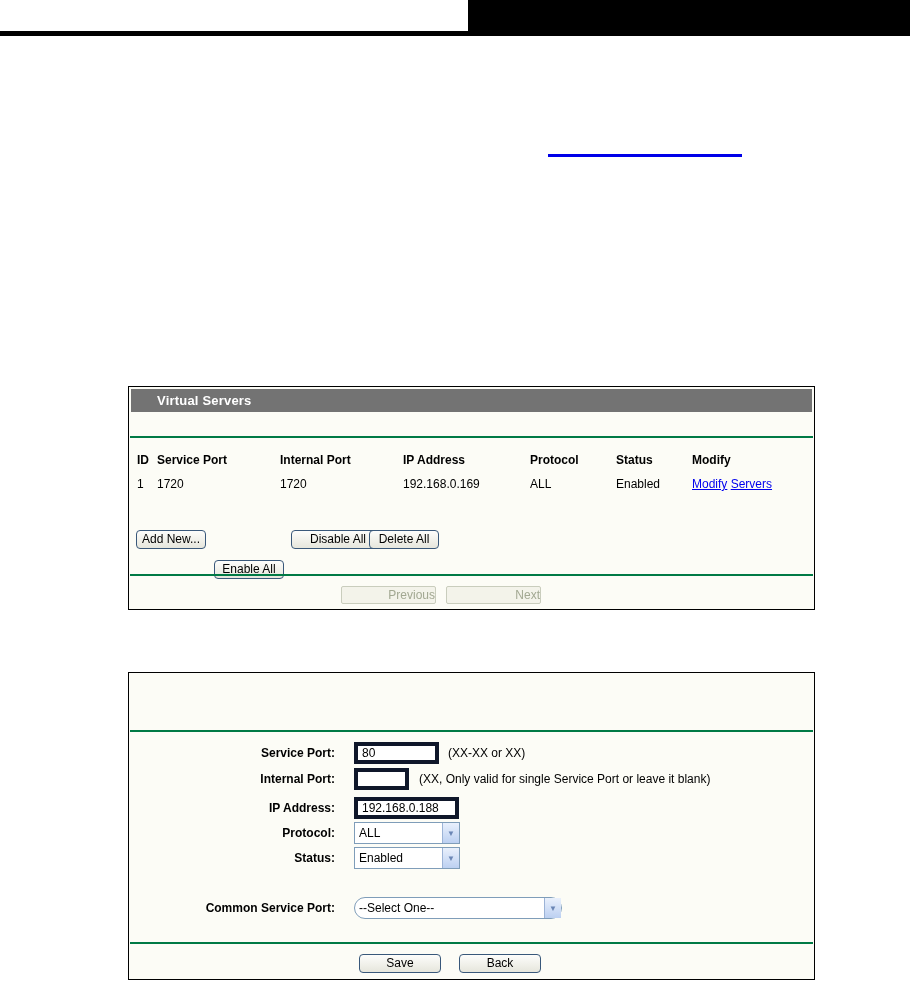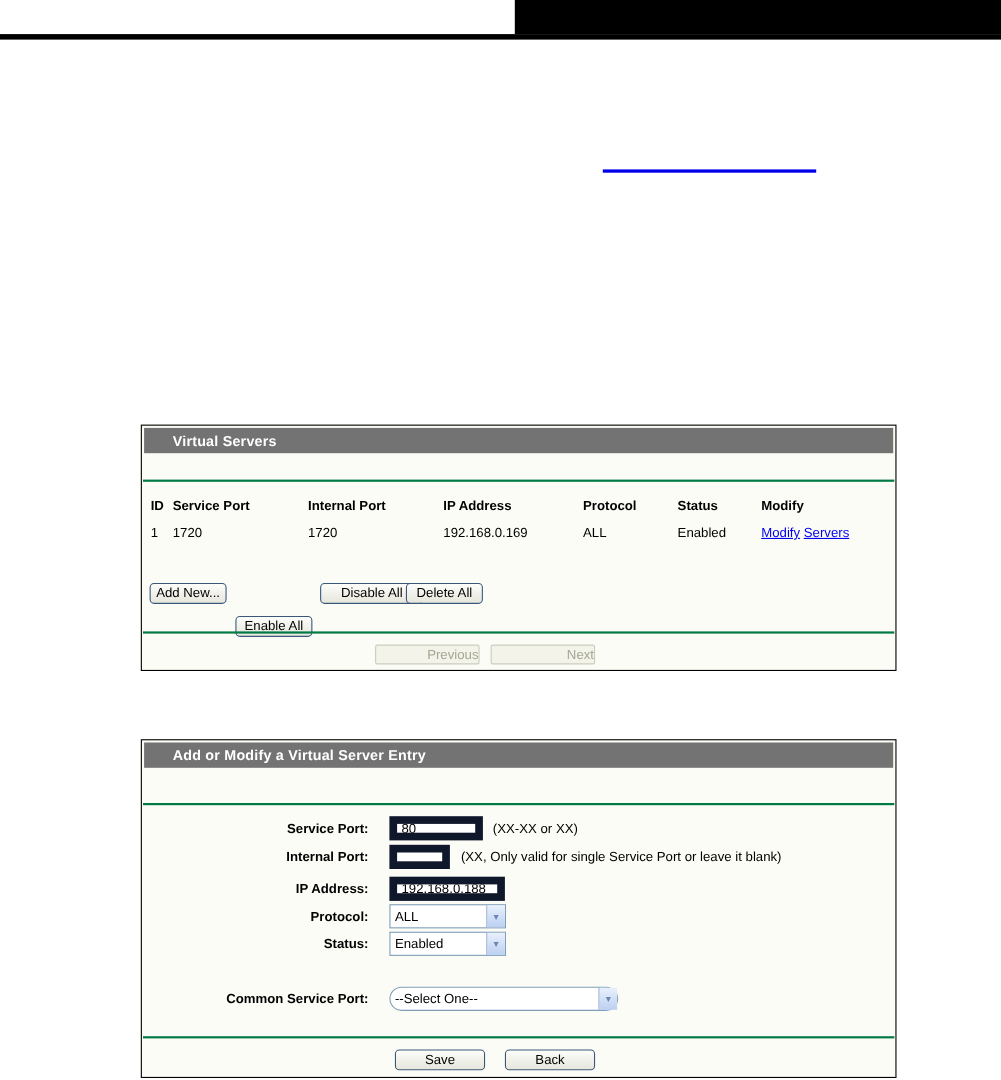--- a/index.html
+++ b/index.html
@@ -47,21 +47,21 @@
                line-height:16px; cursor:default; }
   .btn-prev { left:212px; top:199px; width:95px; }
   .btn-next { left:317px; top:199px; width:95px; }
   .btn-save { left:230px; top:281px; width:82px; }
   .btn-back { left:330px; top:281px; width:82px; }
 
   
   .flabel { position:absolute; left:0; width:206px; text-align:right; font-size:12px;
             font-weight:bold; color:#000; white-space:nowrap; }
   .fhint { position:absolute; font-size:12px; color:#000; white-space:nowrap;text-align:right; }
-  .tinput { position:absolute; left:225px; height:22px; border:7px solid #0f172a;
+  .tinput { position:absolute; left:225px; height:22px; border:4px solid #0f172a;
             background:#fff; font-family:"Liberation Sans",sans-serif; font-size:12px;
             padding-left:4px; color:#000; }
   .w85{width:85px;} .w55{width:55px;} .w105{width:105px;}
   .select { position:absolute; left:225px; height:22px; border:1px solid #7f9db9;
             background:#fff; display:flex; align-items:center; cursor:pointer; }
   .w106{width:106px;} .w208{width:208px;border-radius:11px;}
   .sel-value { flex:1; font-size:12px; padding-left:4px; color:#000; white-space:nowrap; overflow:hidden; }
   .sel-arrow { width:17px; height:100%; border-left:1px solid #9cb3d6;
                background:linear-gradient(#e9f0fc,#bcd0f1); color:#6b86b5; font-size:8px;
                display:flex; align-items:center; justify-content:center; }
@@ -112,23 +112,20 @@
     <button class="btn btn-disable">Disable All</button>
     <button class="btn btn-delete">Delete All</button>
 
     <div class="hr hr-p1b"></div>
 
     <button class="btn-ghost btn-prev">Previous</button>
     <button class="btn-ghost btn-next">Next</button>
   </section>
 
   <section class="panel panel2">
-    <div class="green-bar">
-      <span>Add or Modify a Virtual Server Entry</span>
-    </div>
     <div class="hr hr-p2a"></div>
 
     <span class="flabel r-sp lbl-line">Service Port:</span>
     <input class="tinput r-sp w85" value="80" style="">
     <span class="fhint r-sp lbl-line" style="left:319px;">(XX-XX or XX)</span>
 
     <span class="flabel r-ip lbl-line">Internal Port:</span>
     <input class="tinput r-ip w55" value="" style="">
     <span class="fhint r-ip lbl-line" style="left:290px;">(XX, Only valid for single Service Port or leave it blank)</span>
 

